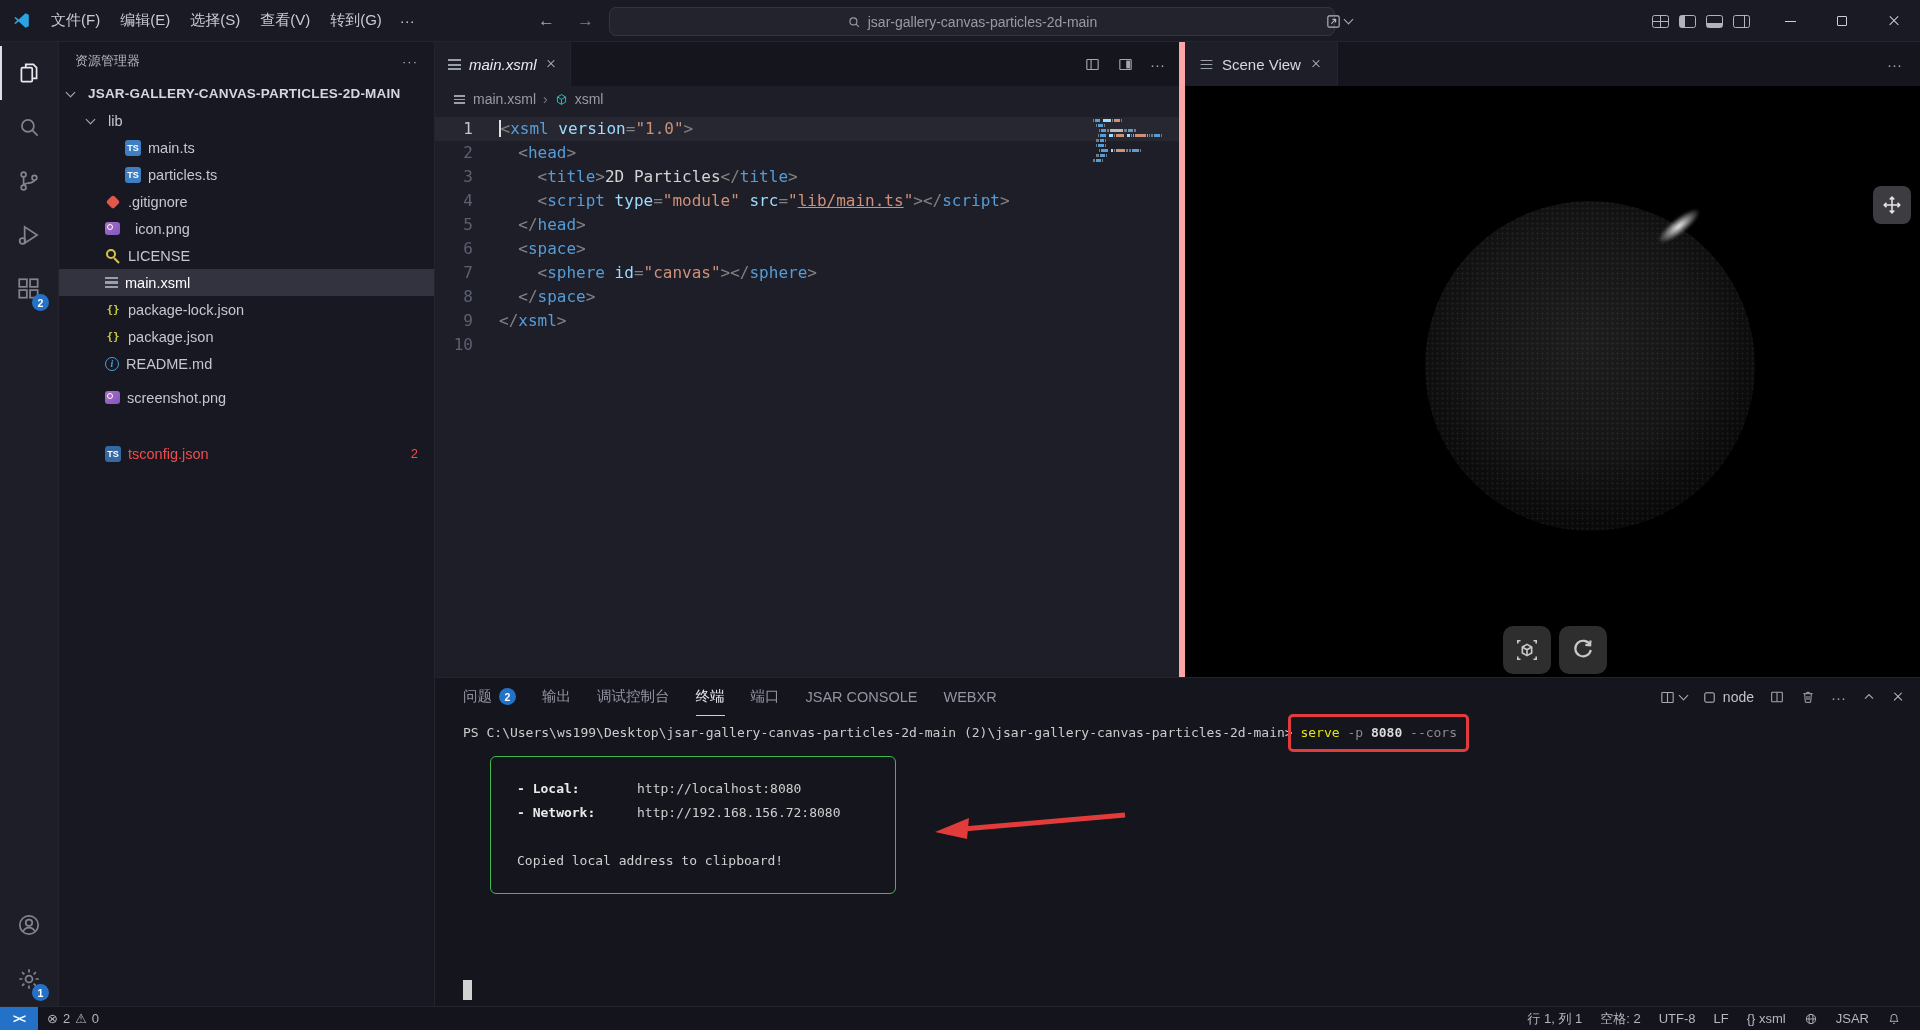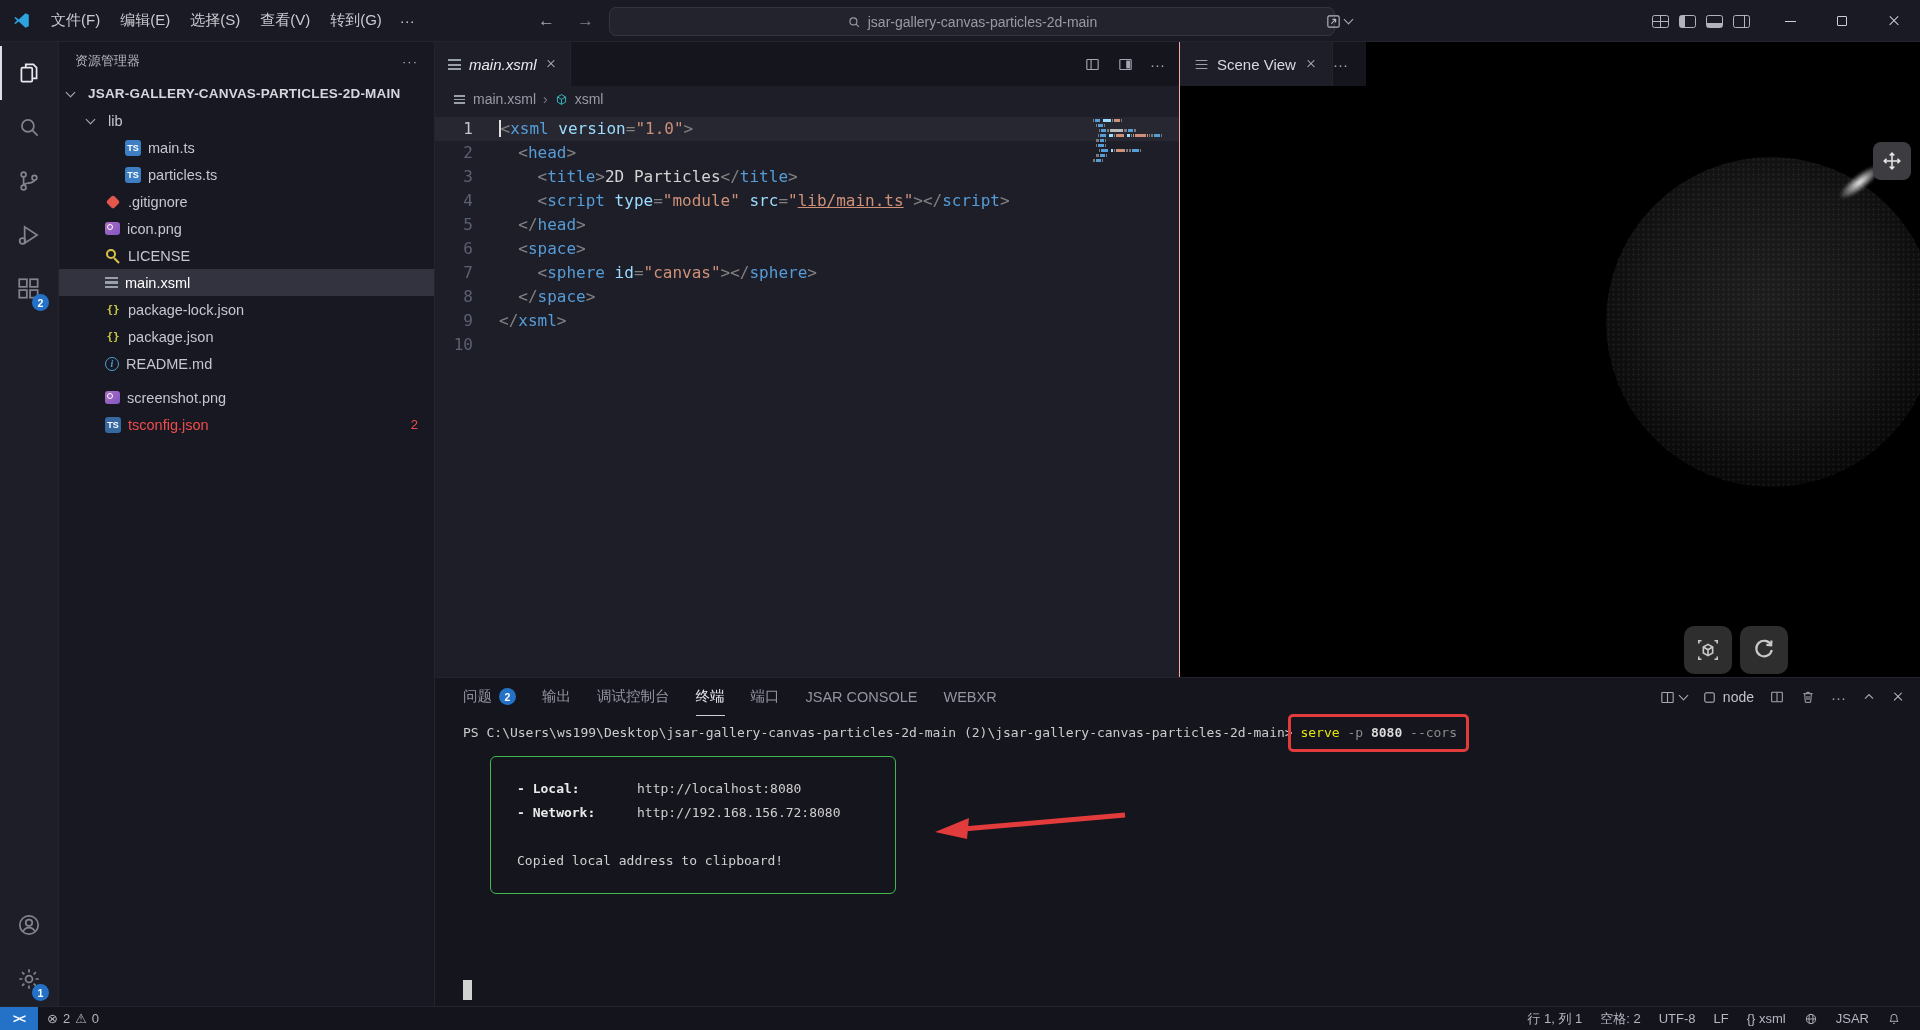--- a/index.html
+++ b/index.html
@@ -87,21 +87,21 @@
   .lt{white-space:pre;color:#d4d4d4}
   .tok.tg{color:#569cd6}.tok.at{color:#9cdcfe}.tok.st{color:#ce9178}.tok.pu{color:#808080}.tok.tx{color:#d4d4d4}
   .tok.lk{color:#ce9178;text-decoration:underline}
   .caret{display:inline-block;width:1.5px;height:17px;background:#e0e0e0;vertical-align:-3px}
   .minimap{position:absolute;right:16px;top:7px;width:70px}
   .mm-line{display:flex;height:2.5px;margin-bottom:2.5px}
   .mm{display:inline-block;height:2.5px;margin-right:1px;background:#9a9a9a}
   .mm.tg{background:#569cd6}.mm.at{background:#9cdcfe}.mm.st{background:#ce9178}.mm.pu{background:#7a7a7a}.mm.tx{background:#b9b9b9}.mm.lk{background:#ce9178}.mm.sp{background:transparent}
 
   
-  .scene{position:absolute;left:1179px;top:42px;width:741px;height:635px;background:#000;border-left:1px solid #fca5a5;display:flex;flex-direction:row}
+  .scene{position:absolute;left:1179px;top:42px;width:741px;height:635px;background:#000;border-left:6px solid #fca5a5;display:flex;flex-direction:column}
   .scene-tabbar{height:44px;background:#15151e;display:flex;align-items:stretch;flex:none}
   .scene-tab{display:flex;align-items:center;gap:9px;padding:0 15px;background:#1e1e29;color:#d8d8e0;font-size:15px;border-right:1px solid #24242f}
   .scene-tabbar .more{margin-left:auto;display:flex;align-items:center;padding-right:18px;color:#a6a6b2}
   .scene-body{flex:1;position:relative;background:#000;overflow:hidden}
   .sphere{position:absolute;left:240px;top:115px;width:330px;height:330px;border-radius:50%;
     background:radial-gradient(rgba(255,255,255,.05) 1px,transparent 1.3px),radial-gradient(circle at 48% 42%,#1d1d1d 0%,#151515 45%,#070707 78%,#000 100%);
     background-size:5px 5px,100% 100%}
   .sphere-hl{position:absolute;left:69%;top:5%;width:52px;height:16px;border-radius:50%;transform:rotate(-38deg);
     background:radial-gradient(closest-side,rgba(255,255,255,.95),rgba(255,255,255,0));filter:blur(1px)}
   .scene-btn{position:absolute;bottom:3px;width:48px;height:48px;border-radius:10px;background:#2e2e2e;display:flex;align-items:center;justify-content:center;color:#c9c9c9}
@@ -264,21 +264,21 @@
         <span class="tlabel">main.ts</span>
       </div>
       <div class="trow" style="padding-left: 66px;">
         <span class="fi i-ts"></span>
         <span class="tlabel">particles.ts</span>
       </div>
       <div class="trow" style="padding-left: 46px;">
         <span class="fi i-git"></span>
         <span class="tlabel">.gitignore</span>
       </div>
-      <div class="trow" style="padding-left: 46px;">
+      <div class="trow" style="padding-left: 46px; gap: 8px;">
         <span class="fi i-image"></span>
         <span class="tlabel">icon.png</span>
       </div>
       <div class="trow" style="padding-left: 46px;">
         <span class="fi i-license"></span>
         <span class="tlabel">LICENSE</span>
       </div>
       <div class="trow sel" style="padding-left: 46px;">
         <span class="fi i-xsml"></span>
         <span class="tlabel">main.xsml</span>
@@ -292,21 +292,21 @@
         <span class="tlabel">package.json</span>
       </div>
       <div class="trow" style="padding-left: 46px;">
         <span class="fi i-readme"></span>
         <span class="tlabel">README.md</span>
       </div>
       <div class="trow" style="padding-left: 46px; margin-top: 7px;">
         <span class="fi i-image"></span>
         <span class="tlabel">screenshot.png</span>
       </div>
-      <div class="trow err" style="padding-left: 46px;">
+      <div class="trow err" style="padding-left: 46px; margin-top: 29px;">
         <span class="fi i-tsconfig"></span>
         <span class="tlabel">tsconfig.json</span>
         <span class="tbadge">2</span>
       </div>
     </div>
 </div>
 
 <div class="editor">
   <div class="tabbar">
     <div class="tab">

